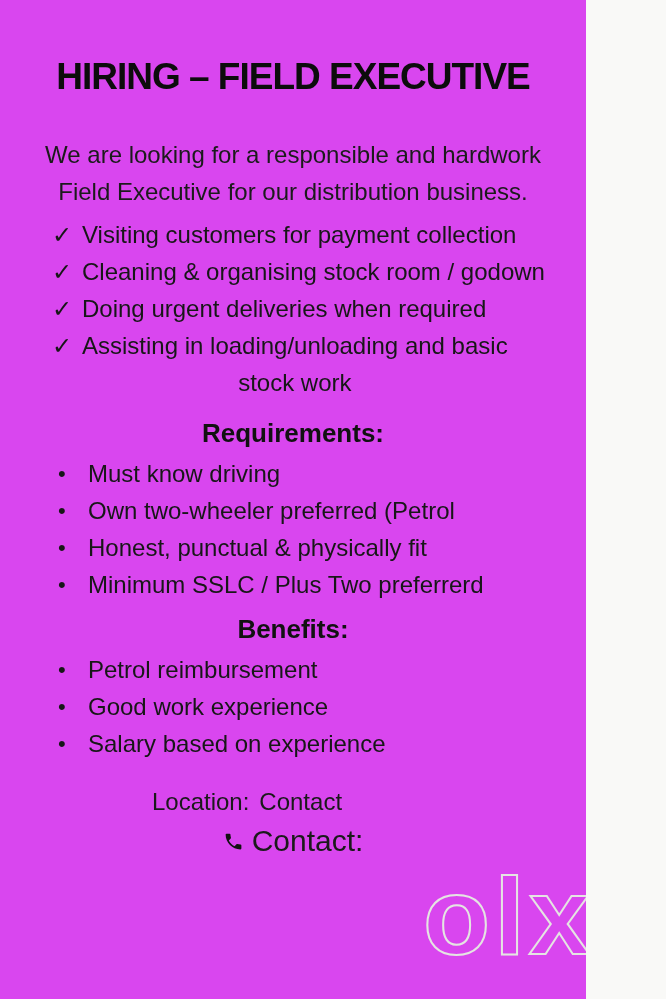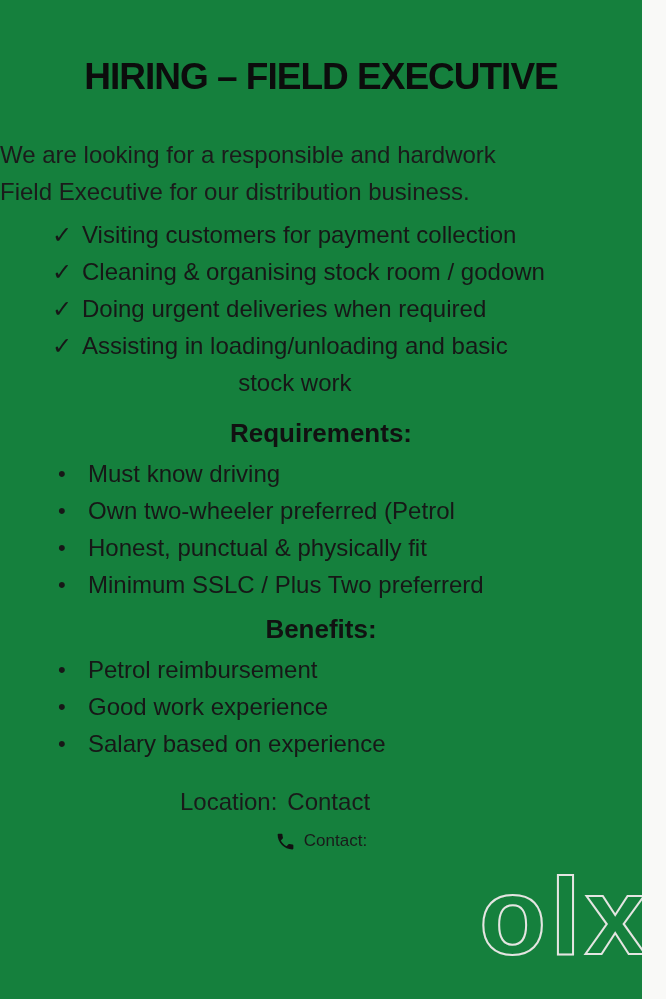--- a/index.html
+++ b/index.html
@@ -5,34 +5,35 @@
   html,body{margin:0;padding:0;}
   body{
     width:666px;height:999px;
     background:#f9f9f7;
     font-family:"Liberation Sans","DejaVu Sans",sans-serif;
     color:#1a1a1a;
     overflow:hidden;
   }
   .page{
     position:relative;
-    width:642px;height:999px;
-    background:#15803d;
+    width:586px;height:999px;
+    background:#d946ef;
     overflow:hidden;
   }
   .title{
     margin-top:56px;
     text-align:center;
     font-size:37px;
     font-weight:800;
     letter-spacing:-1px;
     color:#0c0c0c;
   }
   .intro{
     margin-top:38px;
+    text-align:center;
     font-size:24px;
     line-height:37px;
     color:#1b1b1b;
   }
   .section-heading{
     text-align:center;
     font-size:26px;
     font-weight:700;
     color:#111;
     line-height:32px;
@@ -61,21 +62,21 @@
     margin-top:22px;
     text-align:center;
   }
   .location-line{
     font-size:24px;
     line-height:36px;
     transform:translateX(-46px);
   }
   .contact-line{
     margin-top:3px;
-    font-size:17px;
+    font-size:30px;
     line-height:36px;
     display:flex;
     align-items:center;
     justify-content:center;
     gap:8px;
   }
   .phone-icon{
     width:21px;height:21px;
     display:inline-block;
   }

